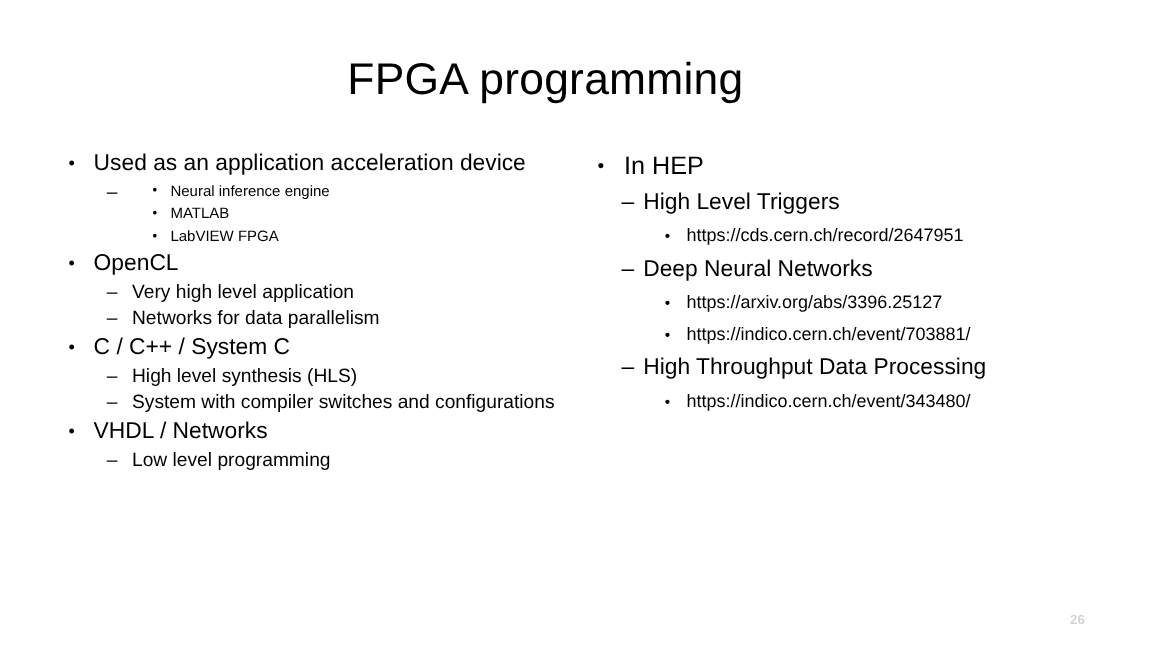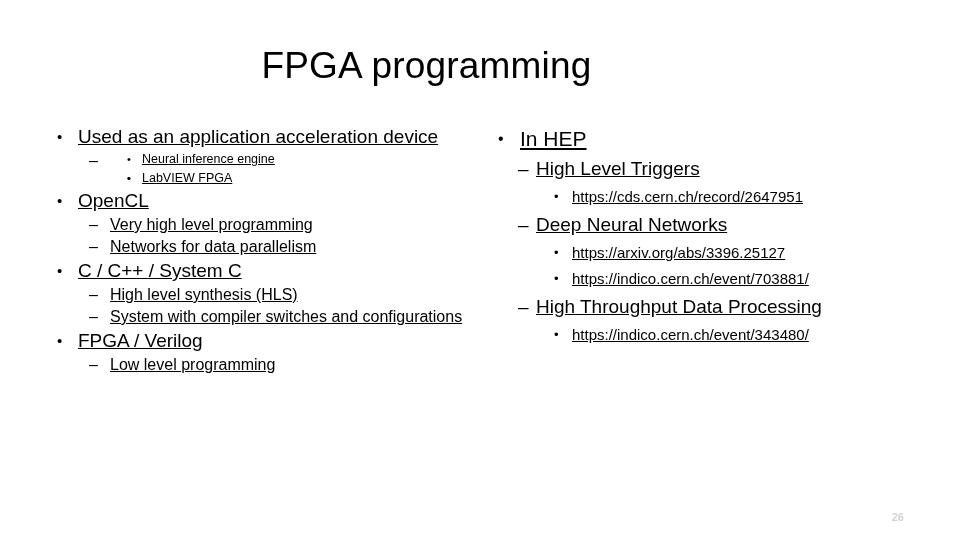--- a/index.html
+++ b/index.html
@@ -29,20 +29,21 @@
     left: 0;
     top: 46px;
     width: 853px;
     text-align: center;
     font-size: 37px;
     font-weight: 400;
     line-height: 1.1;
     letter-spacing: 0.2px;
     color: #000000;
     white-space: nowrap;
+    padding-left: 28px;
   }
 
   
   .col {
     position: absolute;
     top: 124px;
   }
   .col-left {
     left: 52px;
     width: 432px;
@@ -74,21 +75,20 @@
     position: absolute;
     left: 0;
     top: 0;
     display: inline-block;
     text-align: left;
     color: #000000;
   }
 
   .txt {
     display: block;
-    text-decoration: underline;
   }
 
   
   .l1 > .row {
     font-size: 19px;
     line-height: 26px;
     padding-left: 26px;
     margin-top: 0;
   }
   .l1 > .row > .bullet {
@@ -196,41 +196,42 @@
       <li class="item l3 gap-top-sm">
         <span class="row">
           <span class="bullet">•</span>
           <span class="txt">Neural inference engine</span>
         </span>
       </li>
 
       <li class="item l3">
         <span class="row">
           <span class="bullet">•</span>
+          <span class="txt">MATLAB</span>
         </span>
       </li>
 
       <li class="item l3">
         <span class="row">
           <span class="bullet">•</span>
           <span class="txt">LabVIEW FPGA</span>
         </span>
       </li>
 
       <li class="item l1 gap-top-md">
         <span class="row">
           <span class="bullet">•</span>
           <span class="txt">OpenCL</span>
         </span>
       </li>
 
       <li class="item l2 gap-top-sm">
         <span class="row">
           <span class="bullet">–</span>
-          <span class="txt">Very high level programming</span>
+          <span class="txt">Very high level application</span>
         </span>
       </li>
 
       <li class="item l2">
         <span class="row">
           <span class="bullet">–</span>
           <span class="txt">Networks for data parallelism</span>
         </span>
       </li>
 
@@ -251,21 +252,21 @@
       <li class="item l2">
         <span class="row">
           <span class="bullet">–</span>
           <span class="txt">System with compiler switches and configurations</span>
         </span>
       </li>
 
       <li class="item l1 gap-top-sm">
         <span class="row">
           <span class="bullet">•</span>
-          <span class="txt">FPGA / Verilog</span>
+          <span class="txt">VHDL / Networks</span>
         </span>
       </li>
 
       <li class="item l2 gap-top-sm">
         <span class="row">
           <span class="bullet">–</span>
           <span class="txt">Low level programming</span>
         </span>
       </li>
 

